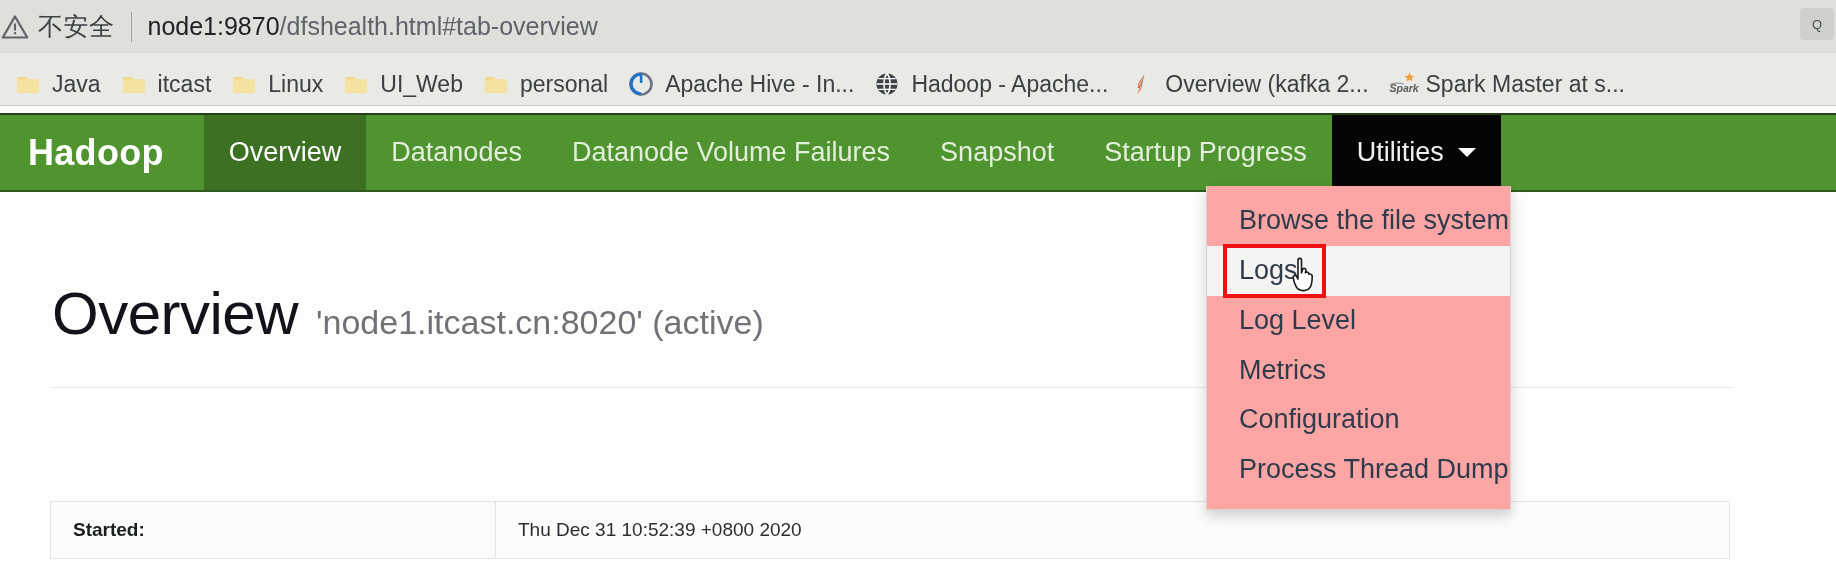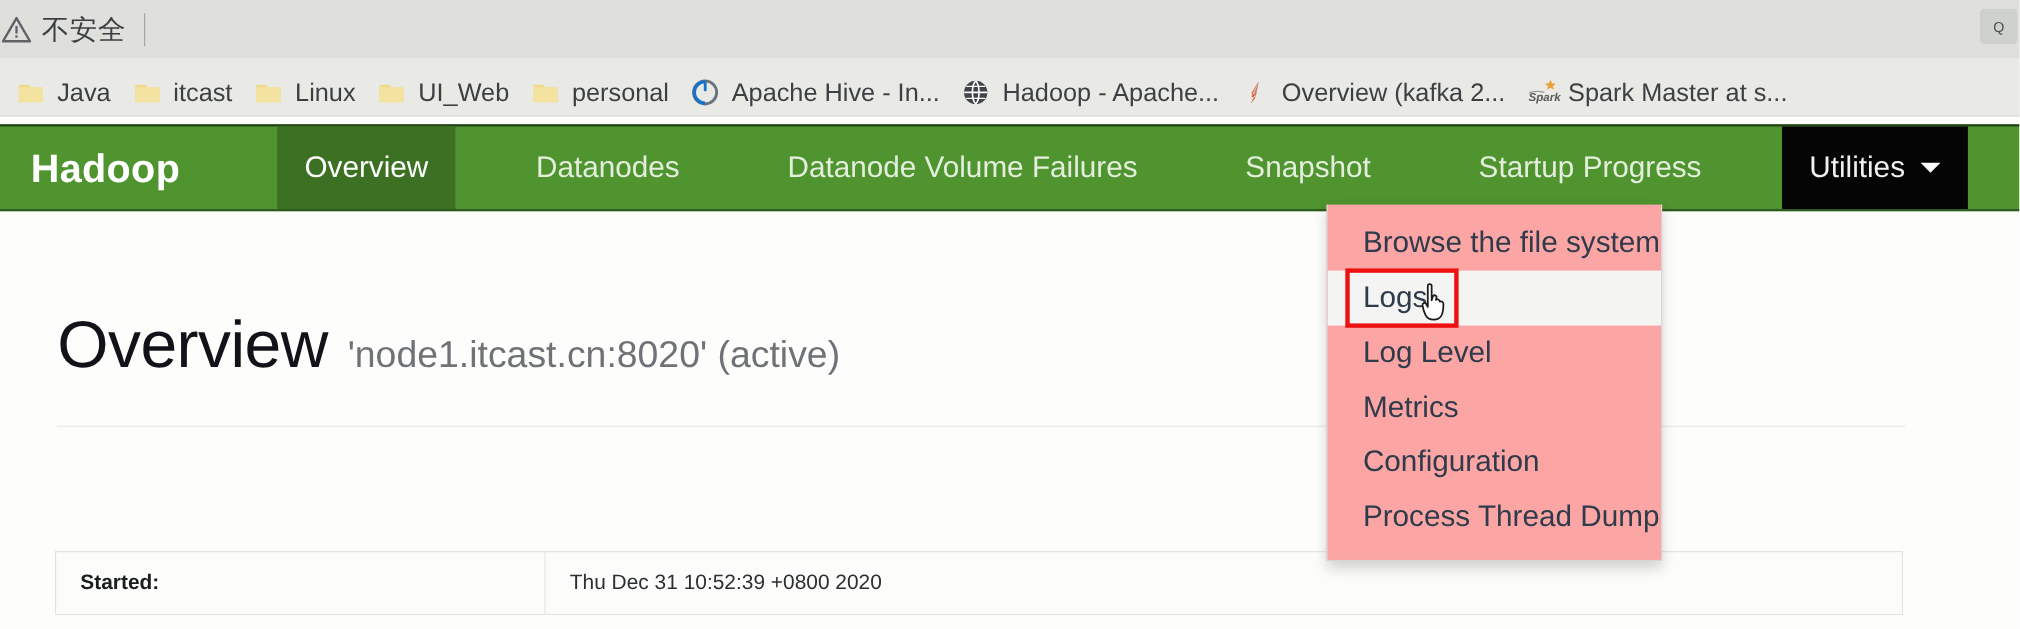--- a/index.html
+++ b/index.html
@@ -79,21 +79,21 @@
     position: absolute; left: 0; top: 106px; width: 1836px; height: 466px;
     background: #fdfdfc;
     overflow: hidden;
   }
   #navbar {
     position: absolute; left: 0; top: 7px; width: 1836px; height: 79px;
     background: #4f942f;
     border-top: 2px solid #23421a;
     border-bottom: 2px solid #2f5a20;
     box-sizing: border-box;
-    display: flex; align-items: stretch; gap: 48px;
+    display: flex; align-items: stretch;
   }
   #navbar-brand {
     display: flex; align-items: center;
     padding: 0 40px 0 28px;
     font-size: 36px; font-weight: bold; color: #ffffff;
     letter-spacing: 0.3px;
   }
   .nav-item {
     display: flex; align-items: center;
     padding: 0 25px;
@@ -195,20 +195,21 @@
     <div class="addr-inner">
       <span id="warning-icon">
         <svg width="28" height="28" viewBox="0 0 24 24">
           <path d="M12 3 L22.5 21 L1.5 21 Z" fill="none" stroke="#5f6368" stroke-width="1.9" stroke-linejoin="round"></path>
           <rect x="11.1" y="9" width="1.8" height="6" fill="#5f6368"></rect>
           <rect x="11.1" y="16.4" width="1.8" height="1.8" fill="#5f6368"></rect>
         </svg>
       </span>
       <span class="security-text">不安全</span>
       <span class="addr-divider"></span>
+      <span class="url-text"><span class="url-host">node1:9870</span><span class="url-path">/dfshealth.html#tab-overview</span></span>
     </div>
     <div id="zoom-badge">Q</div>
   </div>
 
   <div id="bookmarks-bar">
 
   <div class="bookmark">
         <span class="bm-icon">
           <svg width="26" height="26" viewBox="0 0 26 26">
             <path d="M3 6 h8 l2 2.6 h10 a1 1 0 0 1 1 1 V21 a1 1 0 0 1 -1 1 H3 a1 1 0 0 1 -1 -1 V7 a1 1 0 0 1 1 -1 z" fill="#f0d98a"></path>

